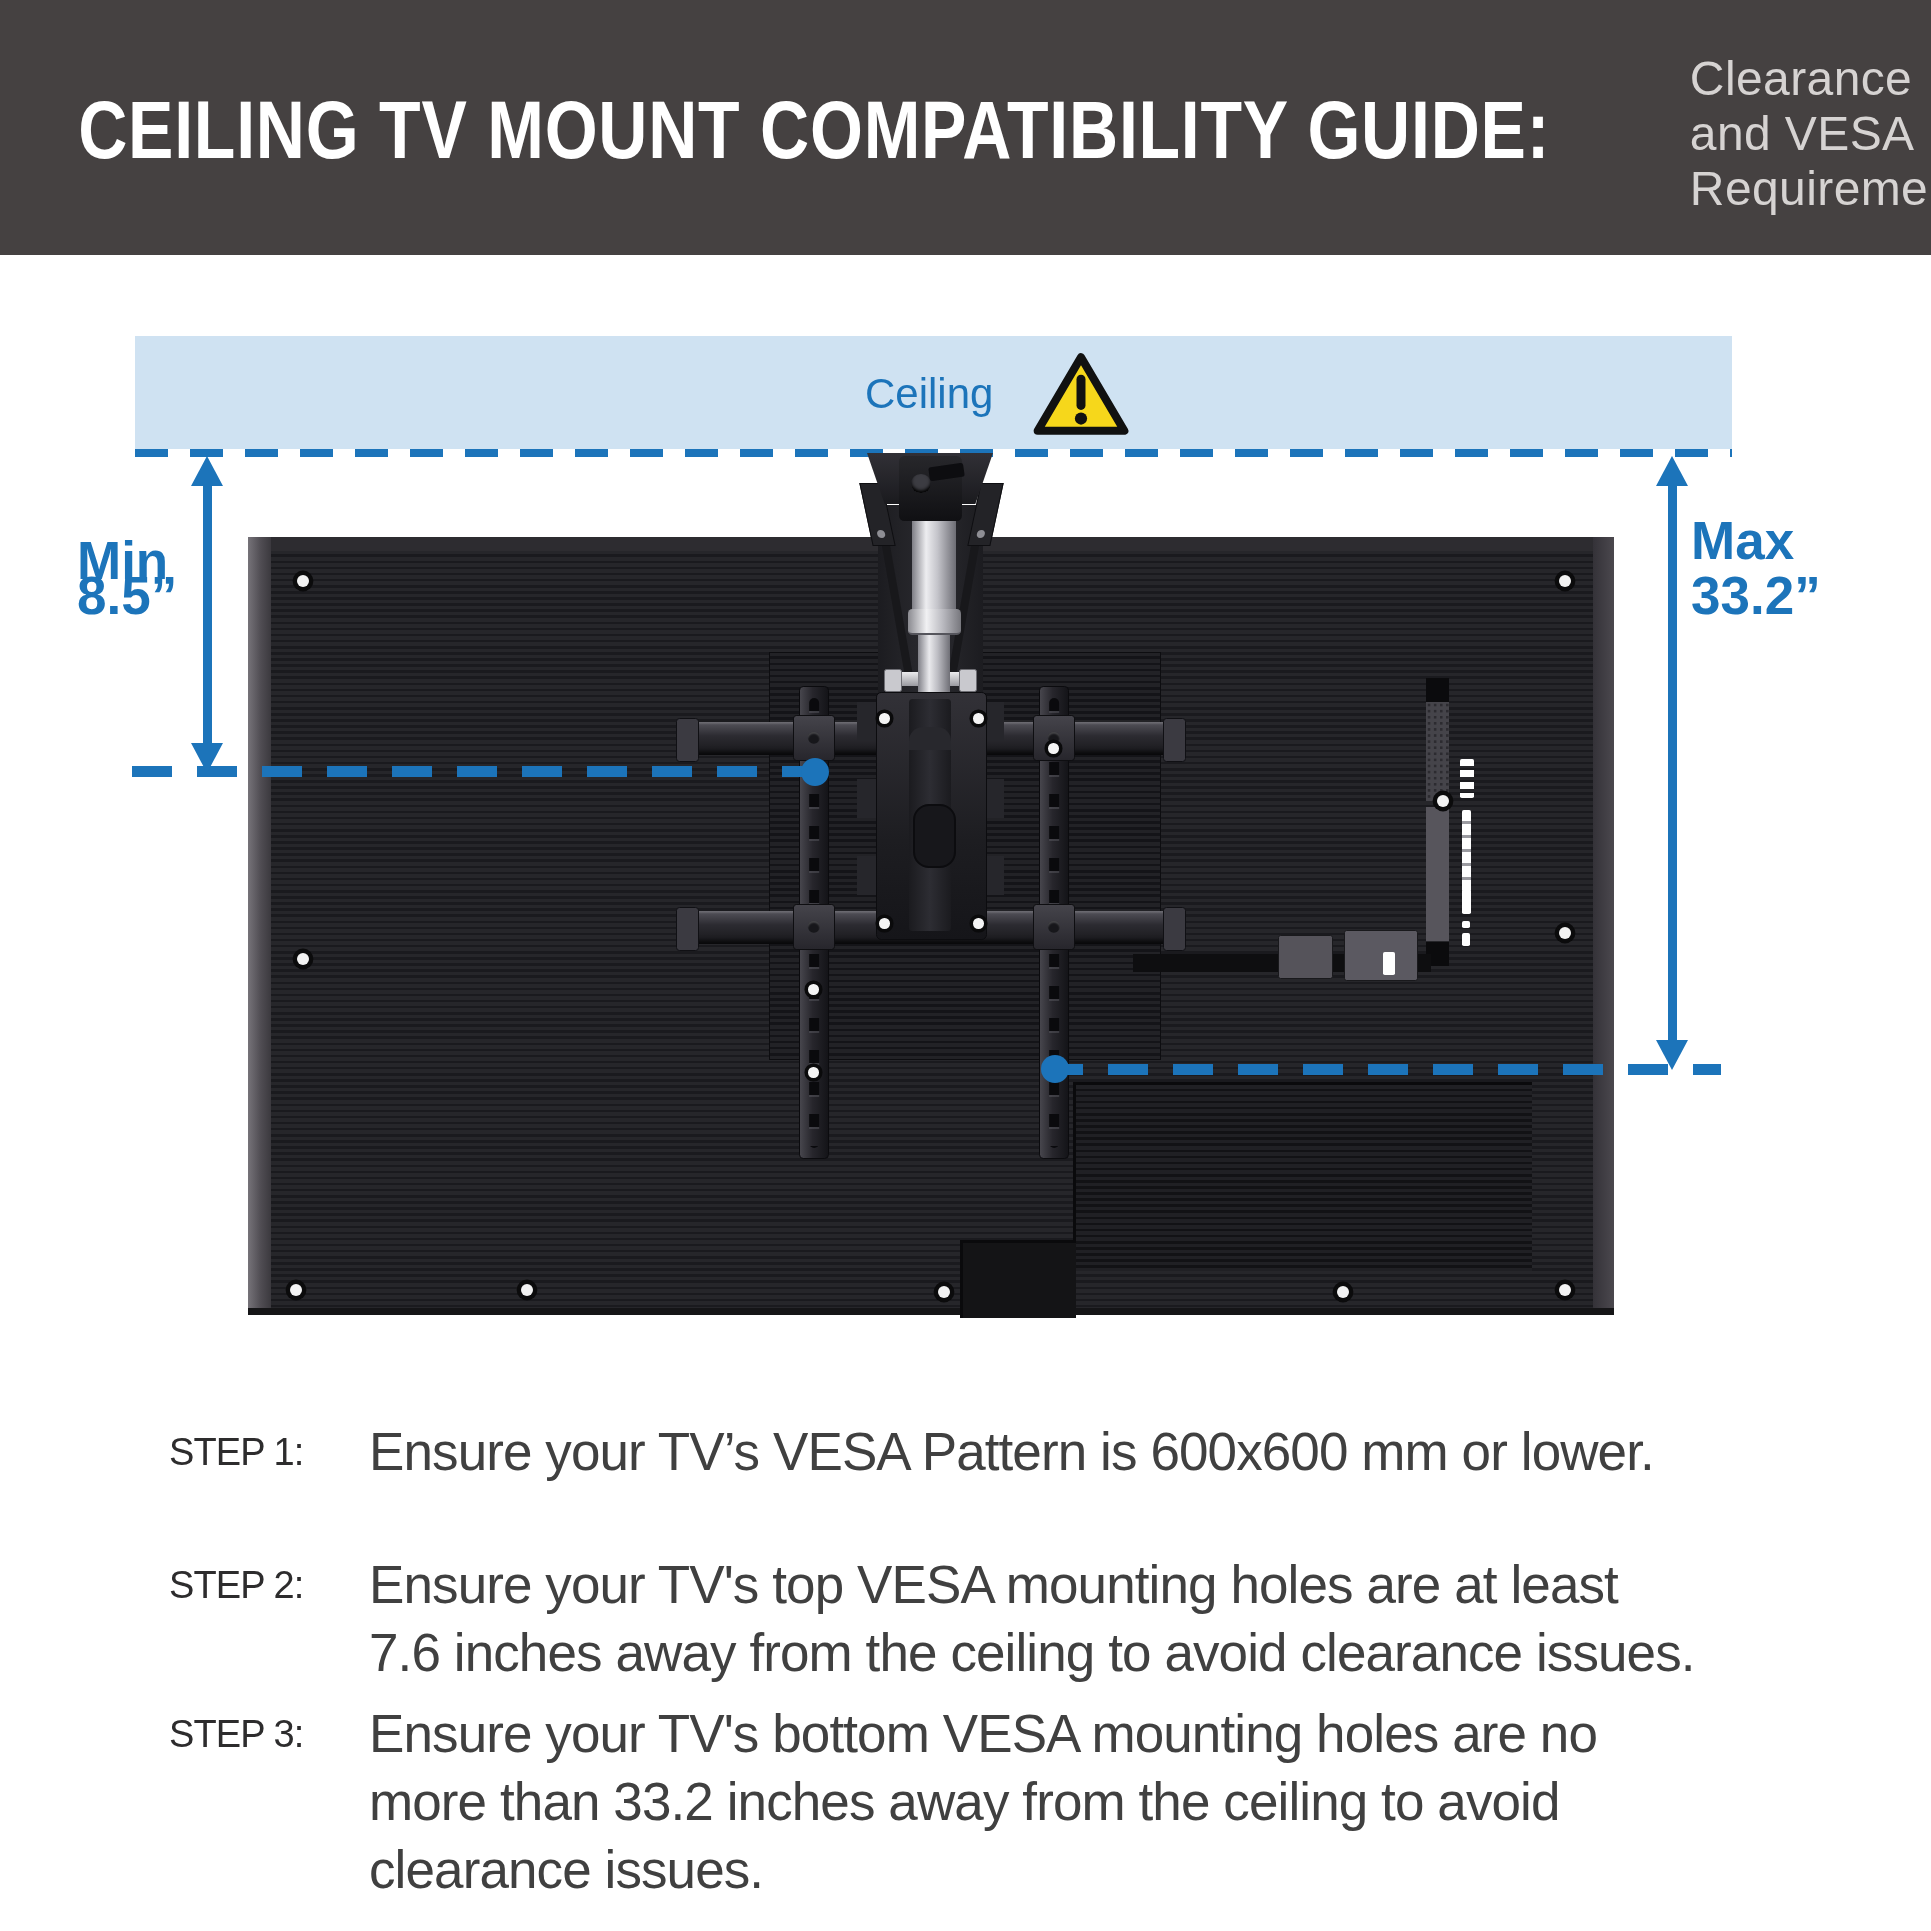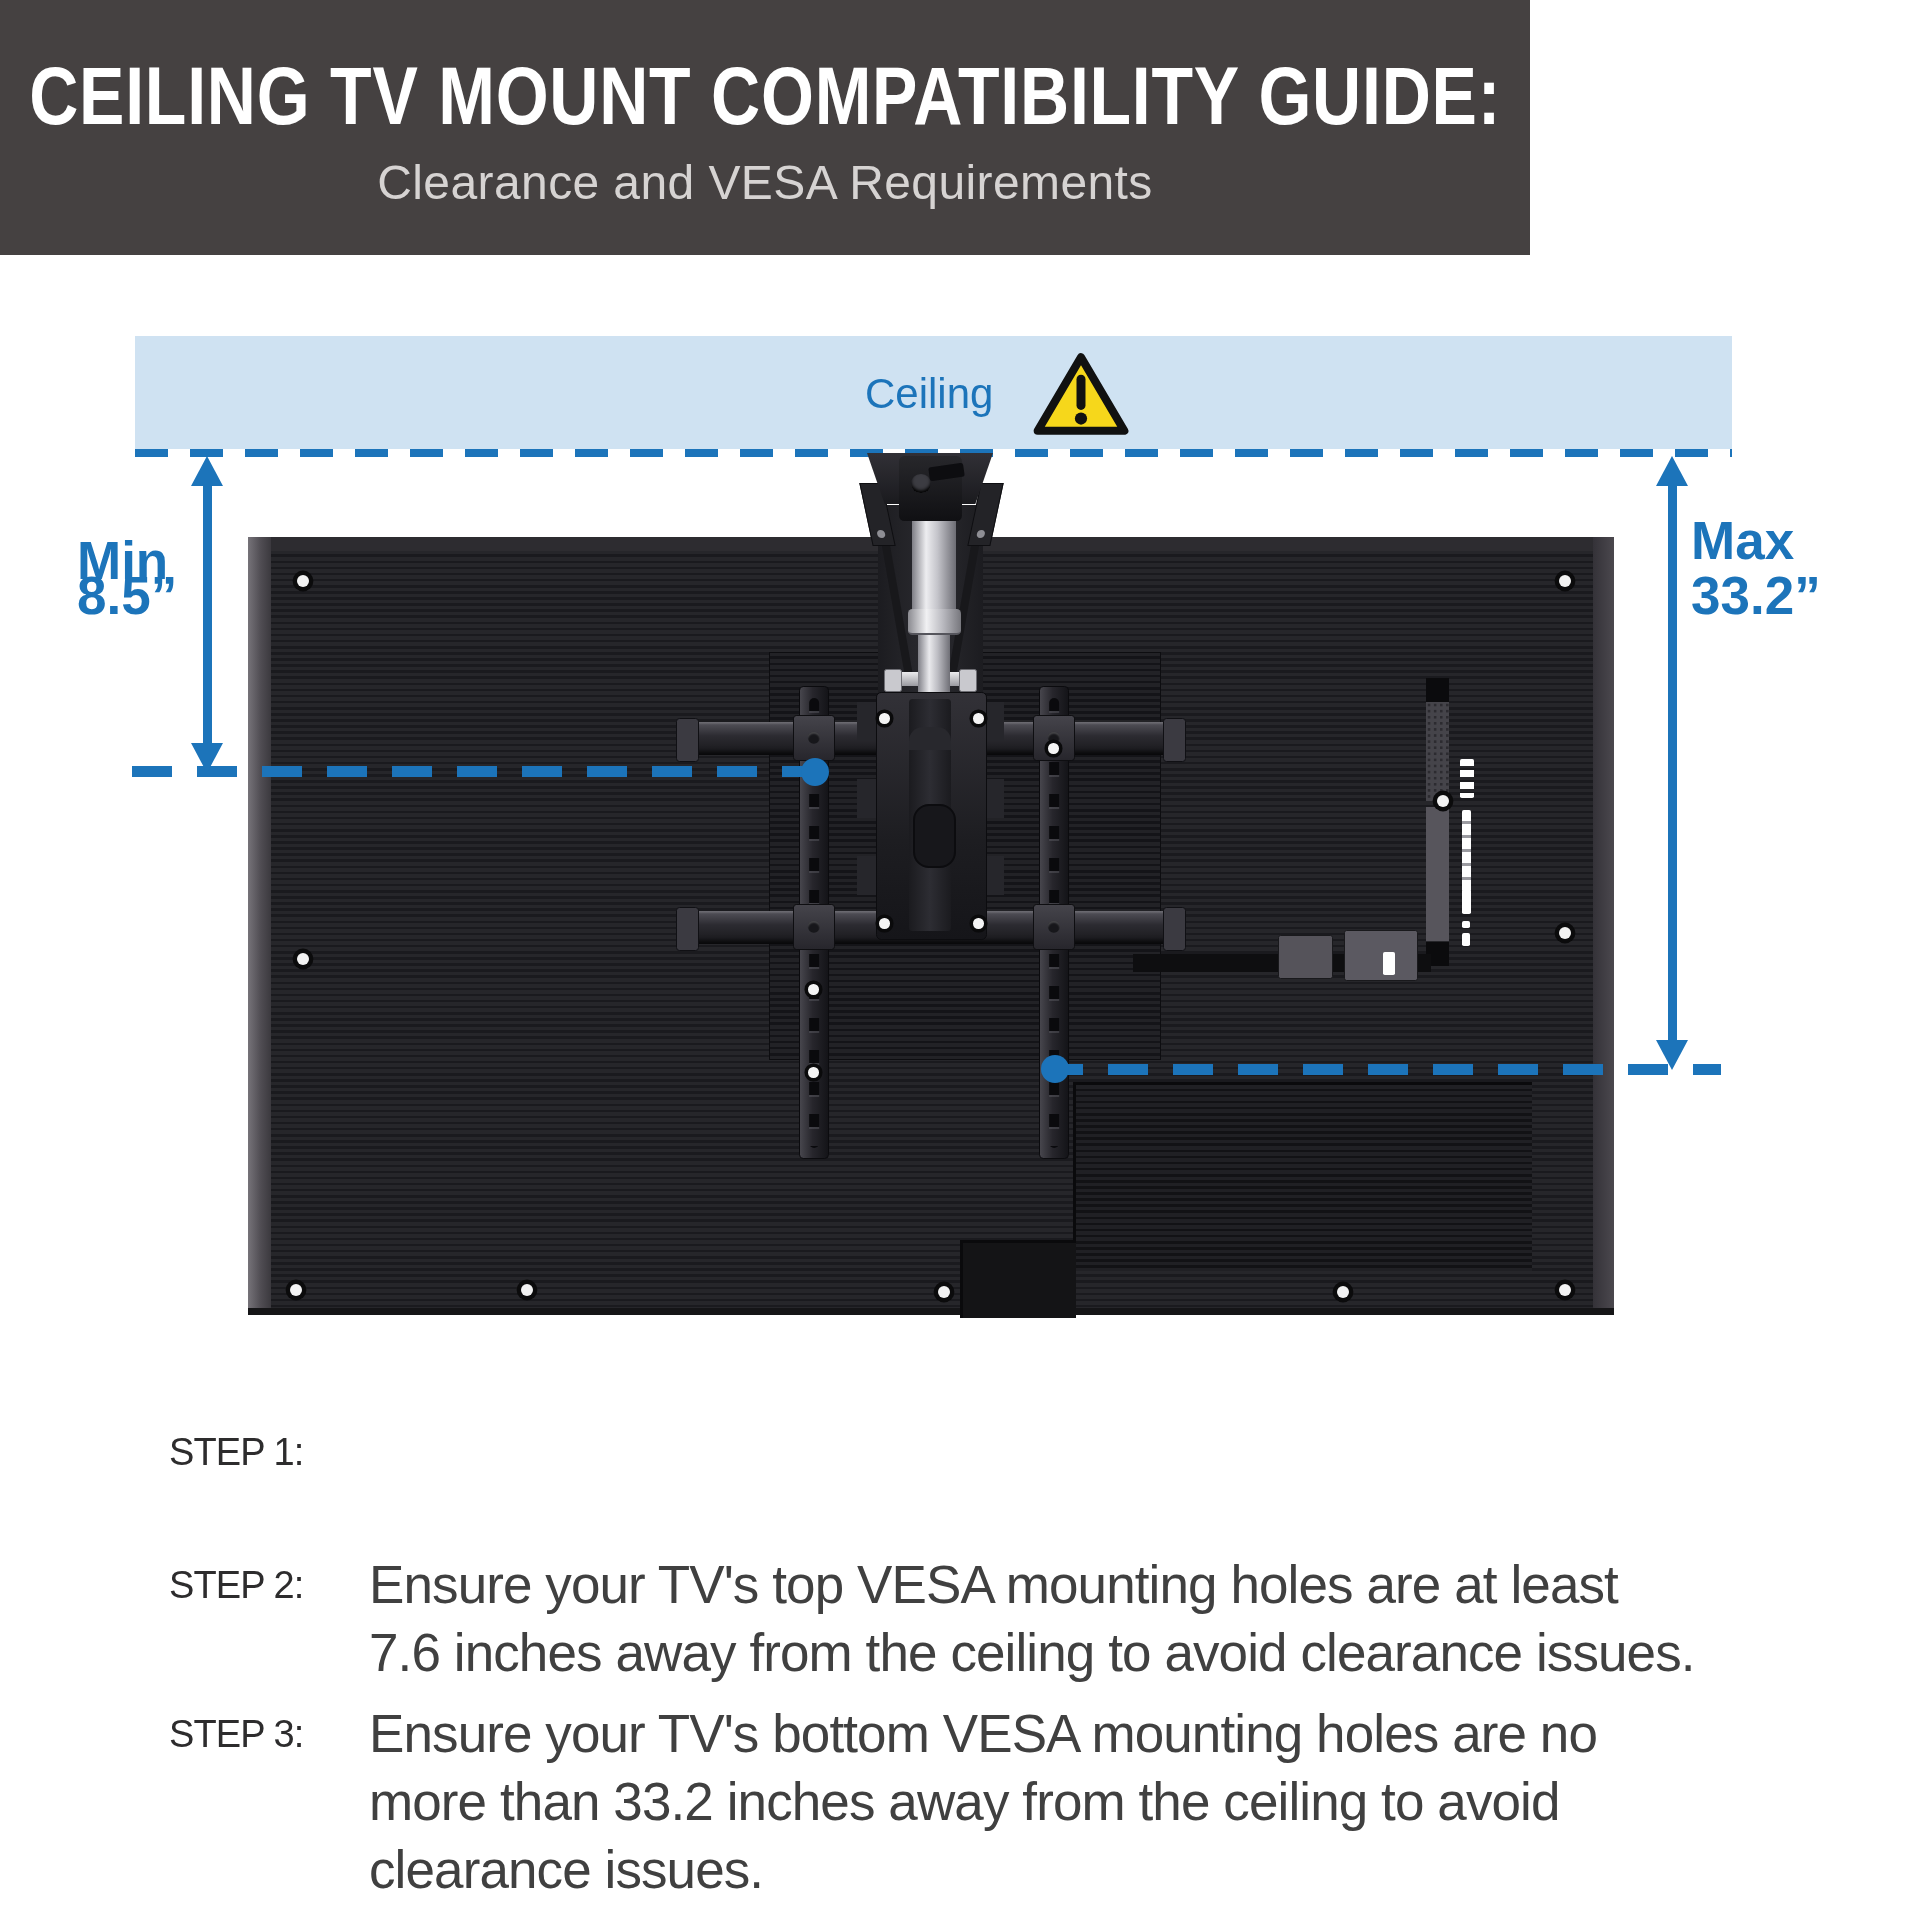--- a/index.html
+++ b/index.html
@@ -1,21 +1,21 @@
 <!DOCTYPE html>
 <html style="--accent-blue: #1c74ba; --ceiling-fill: #cfe2f2; --header-bg: #454141; --warning-yellow: #f6d71b;font-size:14px"><head>
 <meta charset="utf-8">
 <style>
   html,body{margin:0;padding:0;background:#ffffff;}
   .stage{position:relative;width:1931px;height:1931px;background:#fff;overflow:hidden;
          font-family:"Liberation Sans", sans-serif;}
 
   
-  .hdr{position:absolute;left:0;top:0;width:1530px;height:255px;background:var(--header-bg,#454141);
-       display:flex;flex-direction:column;align-items:center;justify-content:center;}
+  .hdr{position:absolute;left:0;top:0;width:1931px;height:255px;background:var(--header-bg,#454141);
+       display:flex;flex-direction:row;align-items:center;justify-content:center;}
   .hdr-title{color:#fff;font-size:81px;font-weight:800;letter-spacing:0.9px;white-space:nowrap;
              transform:scaleX(.84);transform-origin:center;margin-top:5.3px;}
   .hdr-sub{color:#d6d3d2;font-size:48px;font-weight:400;margin-top:12.3px;letter-spacing:0.4px;}
 
   
   .ceiling-band{position:absolute;left:135px;top:336px;width:1597px;height:113px;
                 background:var(--ceiling-fill,#cfe2f2);}
   .ceiling-row{position:absolute;left:865px;top:348px;height:91px;display:flex;align-items:center;gap:39px;z-index:6;}
   .ceiling-label{color:var(--accent-blue,#1c74ba);font-size:42px;font-weight:500;}
   .warn{width:98px;height:86px;display:block;}
@@ -290,20 +290,21 @@
     <div class="head-down"></div>
   </div>
 
   <div class="measure min-word">Min</div>
   <div class="measure min-val">8.5”</div>
   <div class="measure max-word">Max</div>
   <div class="measure max-val">33.2”</div>
 
   <div class="step step1">
     <div class="step-label">STEP 1:</div>
+    <div class="step-text">Ensure your TV’s VESA Pattern is 600x600 mm or lower.</div>
   </div>
   <div class="step step2">
     <div class="step-label">STEP 2:</div>
     <div class="step-text">Ensure your TV's top VESA mounting holes are at least
 7.6 inches away from the ceiling to avoid clearance issues.</div>
   </div>
   <div class="step step3">
     <div class="step-label">STEP 3:</div>
     <div class="step-text">Ensure your TV's bottom VESA mounting holes are no
 more than 33.2 inches away from the ceiling to avoid

